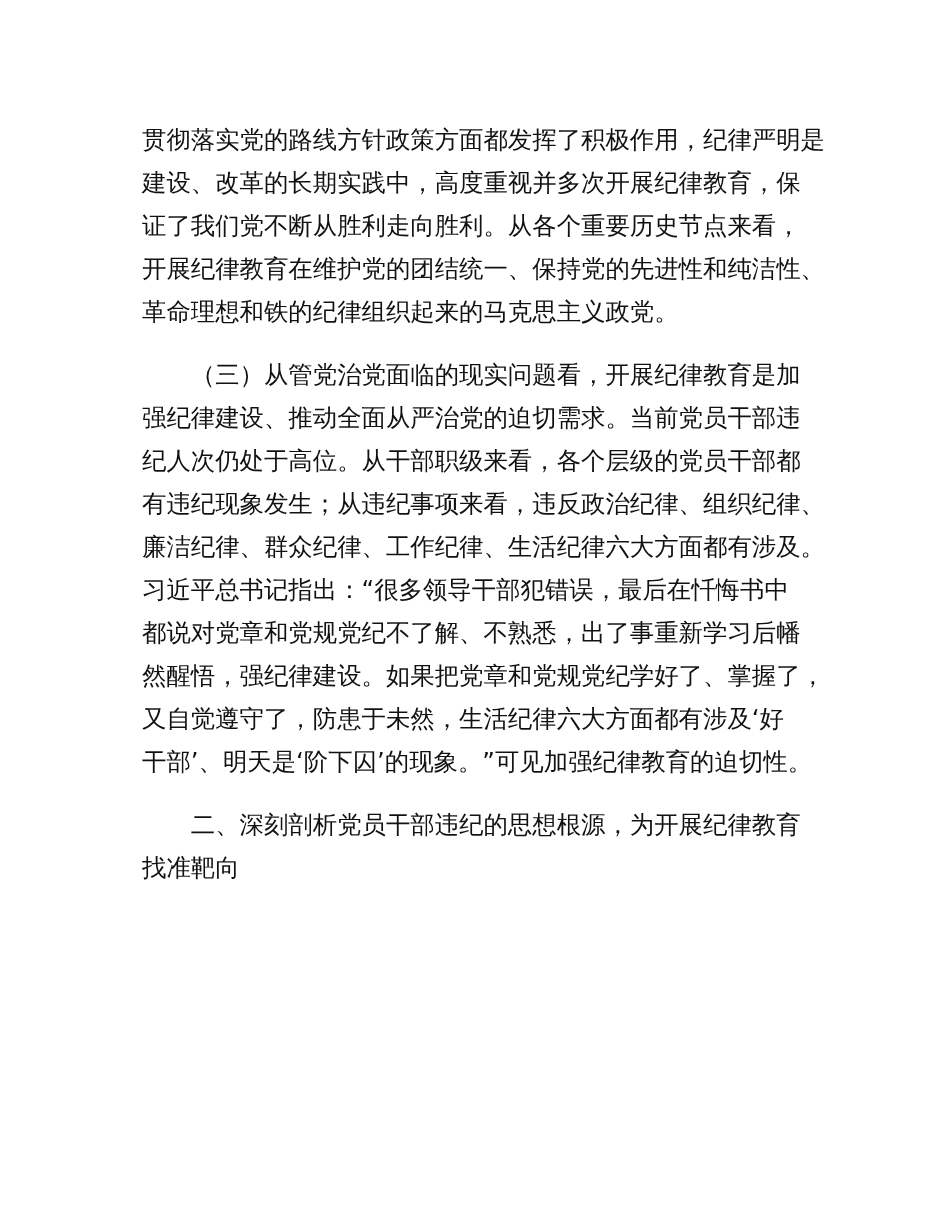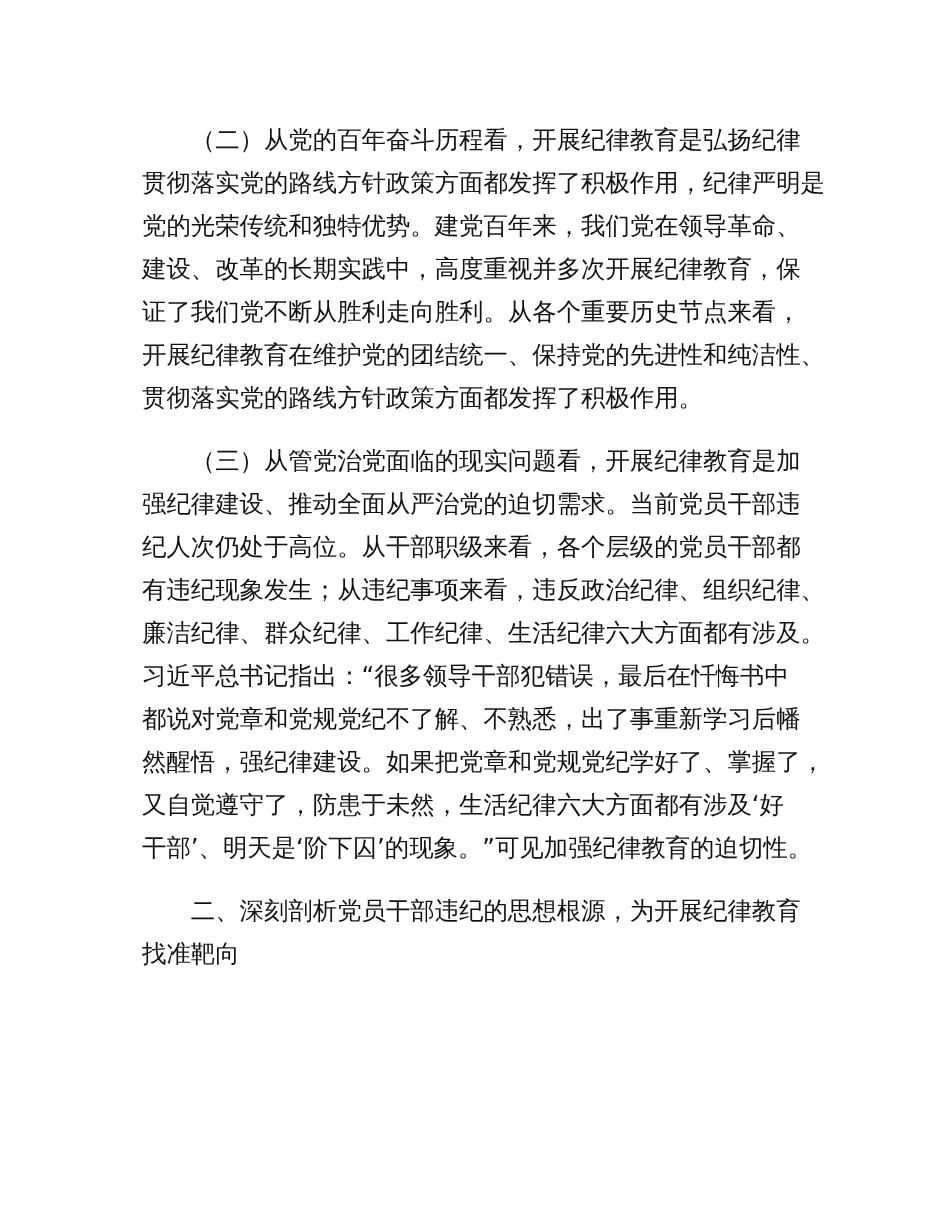--- a/index.html
+++ b/index.html
@@ -9,27 +9,25 @@
   .para { margin: 0; }
   .line { display: block; height: 43px; line-height: 43px; font-size: 24.4px;
           white-space: nowrap; letter-spacing: 0px; }
   .gap { height: 20px; }
 </style>
 </head>
 <body>
 
 <div class="page">
   <p class="para">
-    <span class="line">　　（二）从党的百年奋斗历程看，开展纪律教育是弘扬纪律</span>
     <span class="line">贯彻落实党的路线方针政策方面都发挥了积极作用，纪律严明是</span>
-    <span class="line">党的光荣传统和独特优势。建党百年来，我们党在领导革命、</span>
     <span class="line">建设、改革的长期实践中，高度重视并多次开展纪律教育，保</span>
     <span class="line">证了我们党不断从胜利走向胜利。从各个重要历史节点来看，</span>
     <span class="line">开展纪律教育在维护党的团结统一、保持党的先进性和纯洁性、</span>
-    <span class="line">贯彻落实党的路线方针政策方面都发挥了积极作用。</span>
+    <span class="line">革命理想和铁的纪律组织起来的马克思主义政党。</span>
   </p>
   <div class="gap"></div>
   <p class="para">
     <span class="line">　　（三）从管党治党面临的现实问题看，开展纪律教育是加</span>
     <span class="line">强纪律建设、推动全面从严治党的迫切需求。当前党员干部违</span>
     <span class="line">纪人次仍处于高位。从干部职级来看，各个层级的党员干部都</span>
     <span class="line">有违纪现象发生；从违纪事项来看，违反政治纪律、组织纪律、</span>
     <span class="line">廉洁纪律、群众纪律、工作纪律、生活纪律六大方面都有涉及。</span>
     <span class="line">习近平总书记指出：“很多领导干部犯错误，最后在忏悔书中</span>
     <span class="line">都说对党章和党规党纪不了解、不熟悉，出了事重新学习后幡</span>

